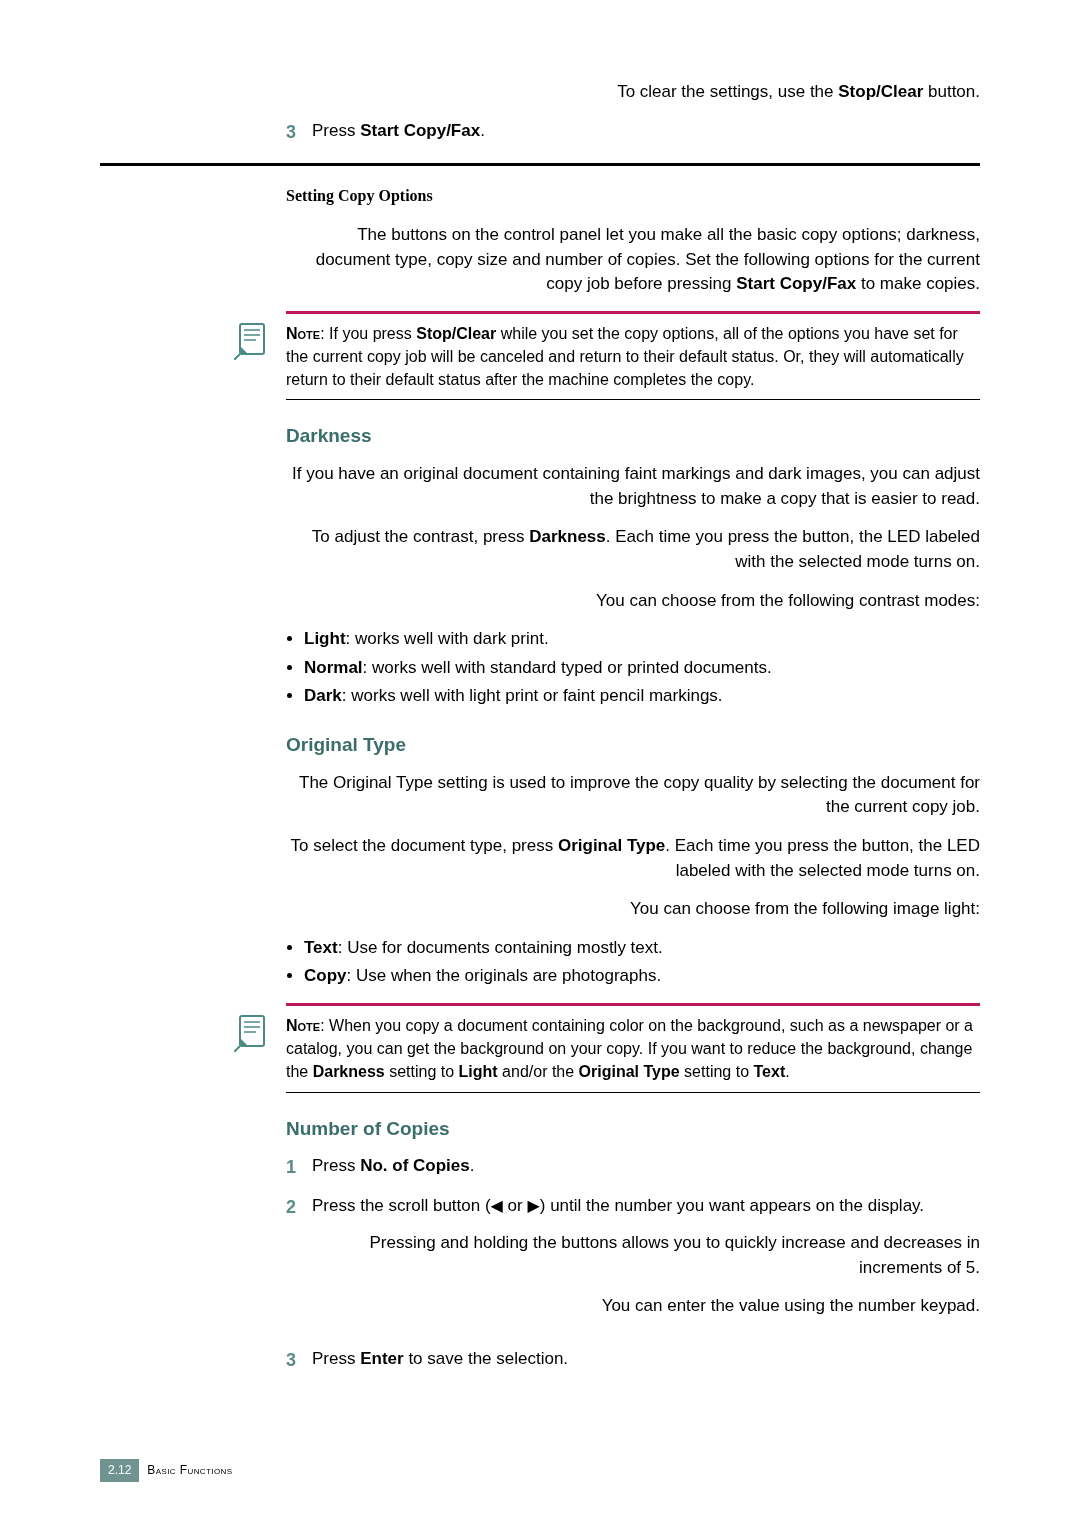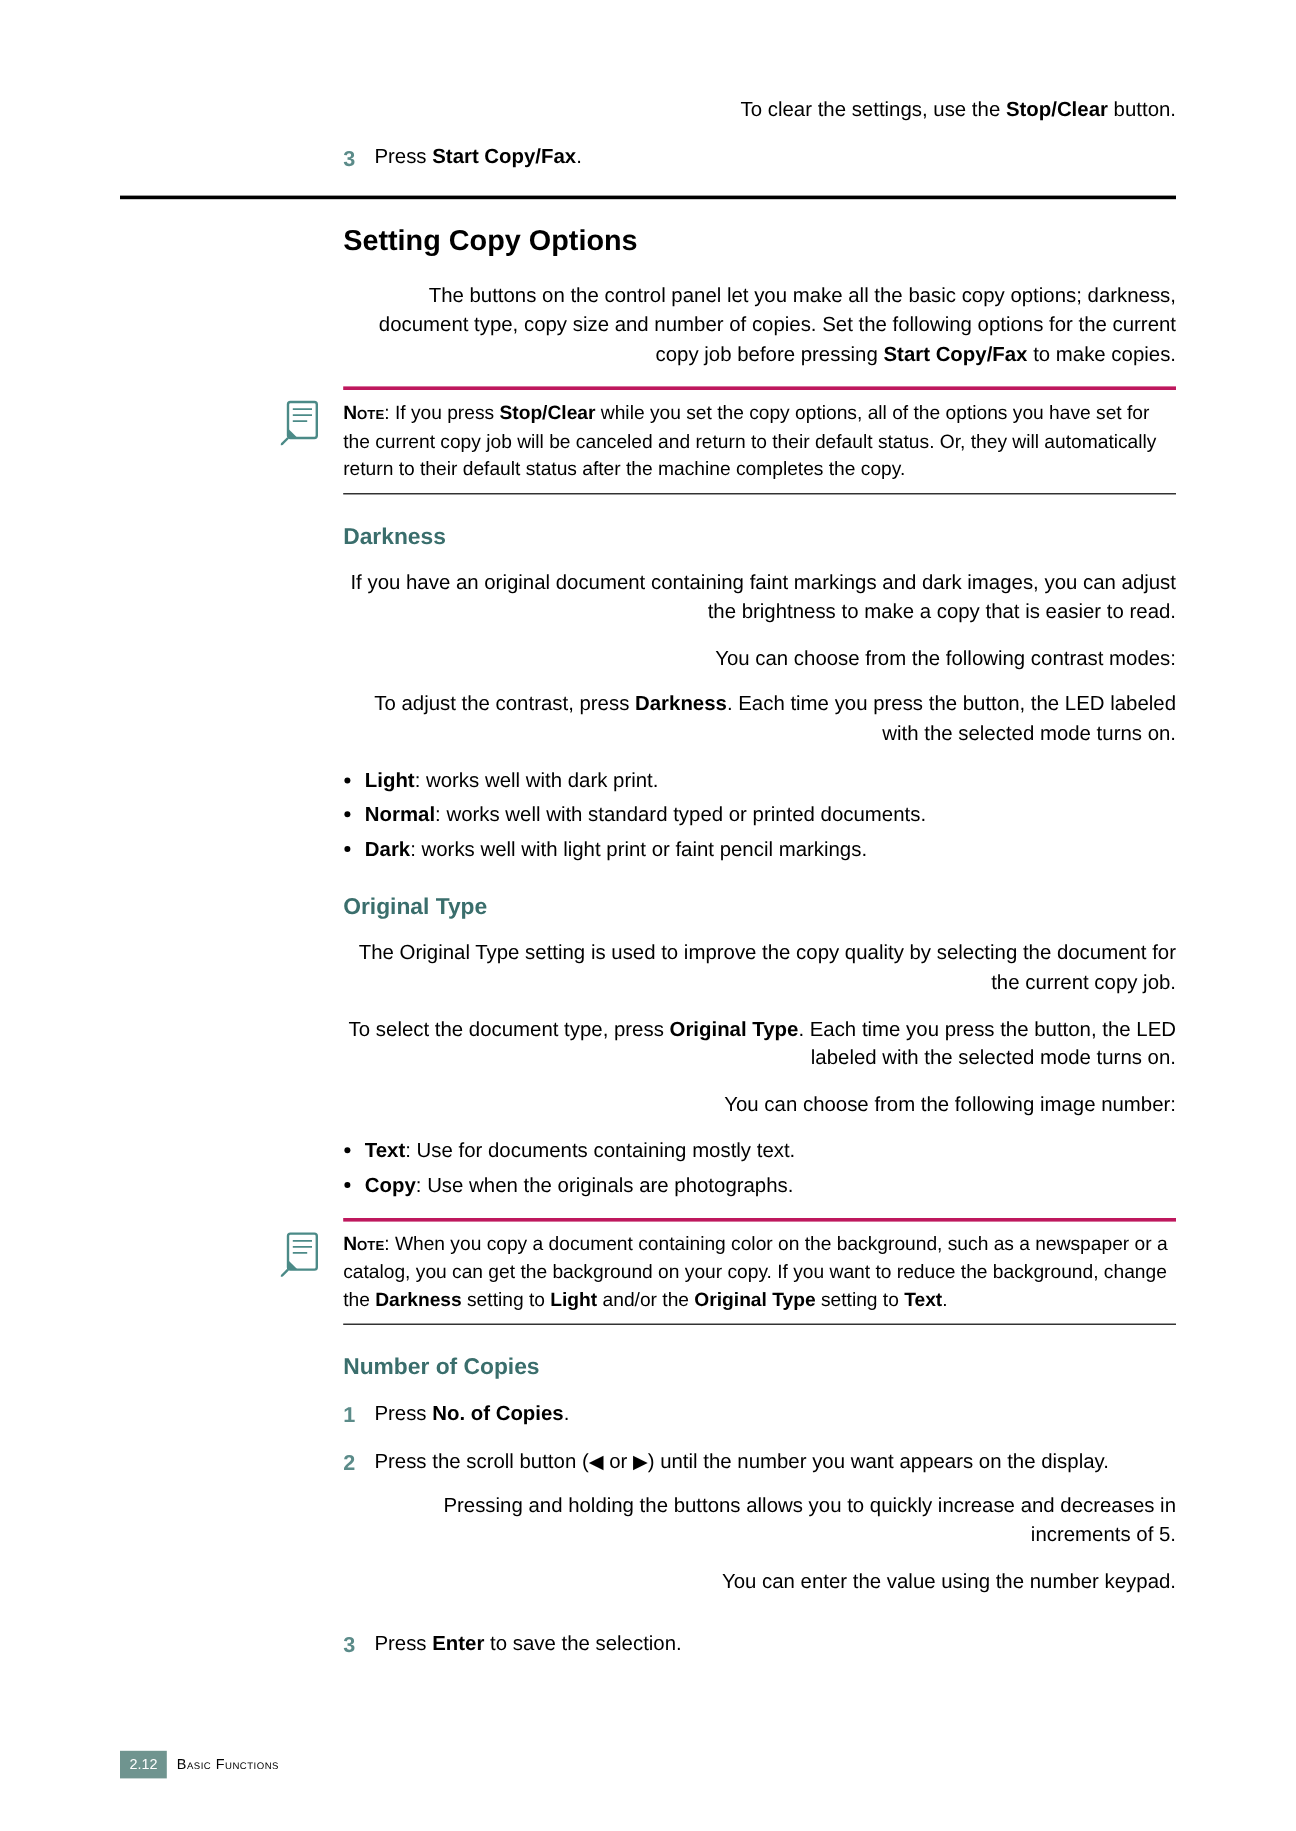--- a/index.html
+++ b/index.html
@@ -37,23 +37,24 @@
   }
   .step .txt {
     flex: 1;
   }
   .rule-thick {
     border: none;
     border-top: 3px solid #000;
     margin: 18px 0 18px 0;
   }
   h1.section-title {
-    font-size: 24px;
+    font-size: 16px;
     font-weight: bold;
     margin: 0 0 16px 0;
+    font-family: Liberation Serif, serif;
   }
   h2.sub-title {
     color: #3a6e6c;
     font-size: 19px;
     font-weight: bold;
     margin: 22px 0 12px 0;
   }
   p {
     margin: 0 0 14px 0;
     text-align: right;
@@ -150,36 +151,36 @@
           <line x1="10" y1="10" x2="26" y2="10" stroke="#4b8a87" stroke-width="1.5"></line>
           <line x1="10" y1="15" x2="26" y2="15" stroke="#4b8a87" stroke-width="1.5"></line>
           <line x1="10" y1="20" x2="22" y2="20" stroke="#4b8a87" stroke-width="1.5"></line>
         </svg>
       </div>
       <b class="scaps">Note</b><span>: If you press </span><b>Stop/Clear</b><span> while you set the copy options, all of the options you have set for the current copy job will be canceled and return to their default status. Or, they will automatically return to their default status after the machine completes the copy.</span>
     </div>
 
     <h2 class="sub-title">Darkness</h2>
     <p>If you have an original document containing faint markings and dark images, you can adjust the brightness to make a copy that is easier to read.</p>
-    <p>You can choose from the following contrast modes:</p>
     <p>
       <span>To adjust the contrast, press </span><b>Darkness</b><span>. Each time you press the button, the LED labeled with the selected mode turns on.</span>
     </p>
+    <p>You can choose from the following contrast modes:</p>
     <ul>
       <li><b>Light</b><span>: works well with dark print.</span></li>
       <li><b>Normal</b><span>: works well with standard typed or printed documents.</span></li>
       <li><b>Dark</b><span>: works well with light print or faint pencil markings.</span></li>
     </ul>
 
     <h2 class="sub-title">Original Type</h2>
     <p>The Original Type setting is used to improve the copy quality by selecting the document for the current copy job.</p>
     <p>
       <span>To select the document type, press </span><b>Original Type</b><span>. Each time you press the button, the LED labeled with the selected mode turns on.</span>
     </p>
-    <p>You can choose from the following image number:</p>
+    <p>You can choose from the following image light:</p>
     <ul>
       <li><b>Text</b><span>: Use for documents containing mostly text.</span></li>
       <li><b>Copy</b><span>: Use when the originals are photographs.</span></li>
     </ul>
 
     <div class="note-block">
       <div class="note-icon-wrap">
         <svg viewBox="0 0 40 40">
           <rect x="6" y="4" width="24" height="30" rx="2" fill="#fff" stroke="#4b8a87" stroke-width="2"></rect>
           <polygon points="6,34 6,26 14,34" fill="#4b8a87"></polygon>

